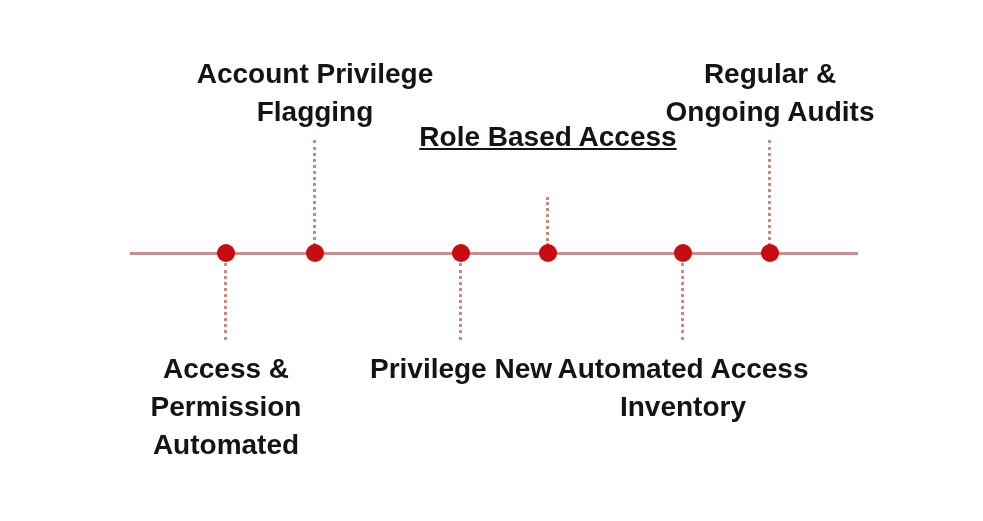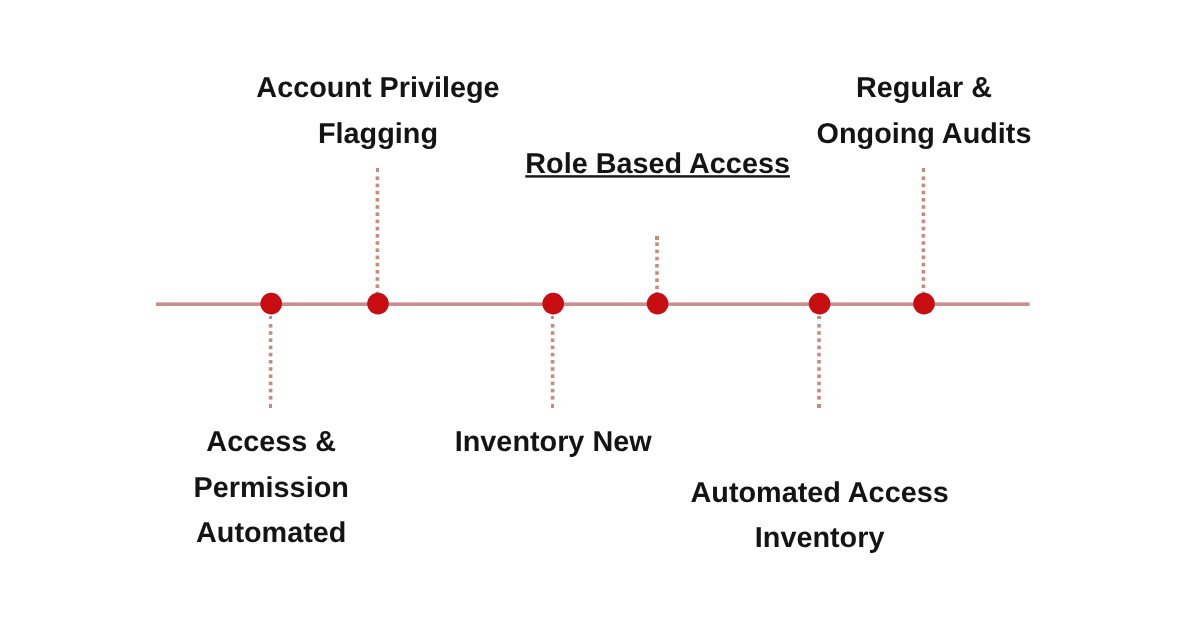--- a/index.html
+++ b/index.html
@@ -31,21 +31,21 @@
   .connector {
     position: absolute;
     width: 0;
     border-left: 3px dotted var(--connector-color, #c98b80);
   }
   .label {
     position: absolute;
     width: 300px;
     text-align: center;
     font-weight: 700;
-    font-size: 24px;
+    font-size: 28px;
     line-height: 38px;
     color: var(--text-color, #141414);
     letter-spacing: 0px;
   }
   .label-line { display: block; }
 </style>
 </head>
 <body>
 
 <div class="canvas">
@@ -67,36 +67,36 @@
     <div class="label" style="left: 165px; top: 55px;">
           <span class="label-line">Account Privilege</span>
           <span class="label-line">Flagging</span>
         </div>
   </div>
 
   <div class="milestone">
     <div class="connector" style="left: 459px; top: 263px; height: 77px;"></div>
     <div class="dot" style="left: 452px; top: 244px;"></div>
     <div class="label" style="left: 311px; top: 350px;">
-          <span class="label-line">Inventory New</span>
+          <span class="label-line">Privilege New</span>
         </div>
   </div>
 
   <div class="milestone">
     <div class="connector" style="left: 546px; top: 197px; height: 49px;"></div>
     <div class="dot" style="left: 539px; top: 244px;"></div>
     <div class="label" style="left: 398px; top: 118px; text-decoration: underline;">
           <span class="label-line">Role Based Access</span>
         </div>
   </div>
 
   <div class="milestone">
     <div class="connector" style="left: 681px; top: 263px; height: 77px;"></div>
     <div class="dot" style="left: 674px; top: 244px;"></div>
-    <div class="label" style="left: 533px; top: 350px; margin-top: 42px;">
+    <div class="label" style="left: 533px; top: 350px;">
           <span class="label-line">Automated Access</span>
           <span class="label-line">Inventory</span>
         </div>
   </div>
 
   <div class="milestone">
     <div class="connector" style="left: 768px; top: 140px; height: 106px;"></div>
     <div class="dot" style="left: 761px; top: 244px;"></div>
     <div class="label" style="left: 620px; top: 55px;">
           <span class="label-line">Regular &amp;</span>

